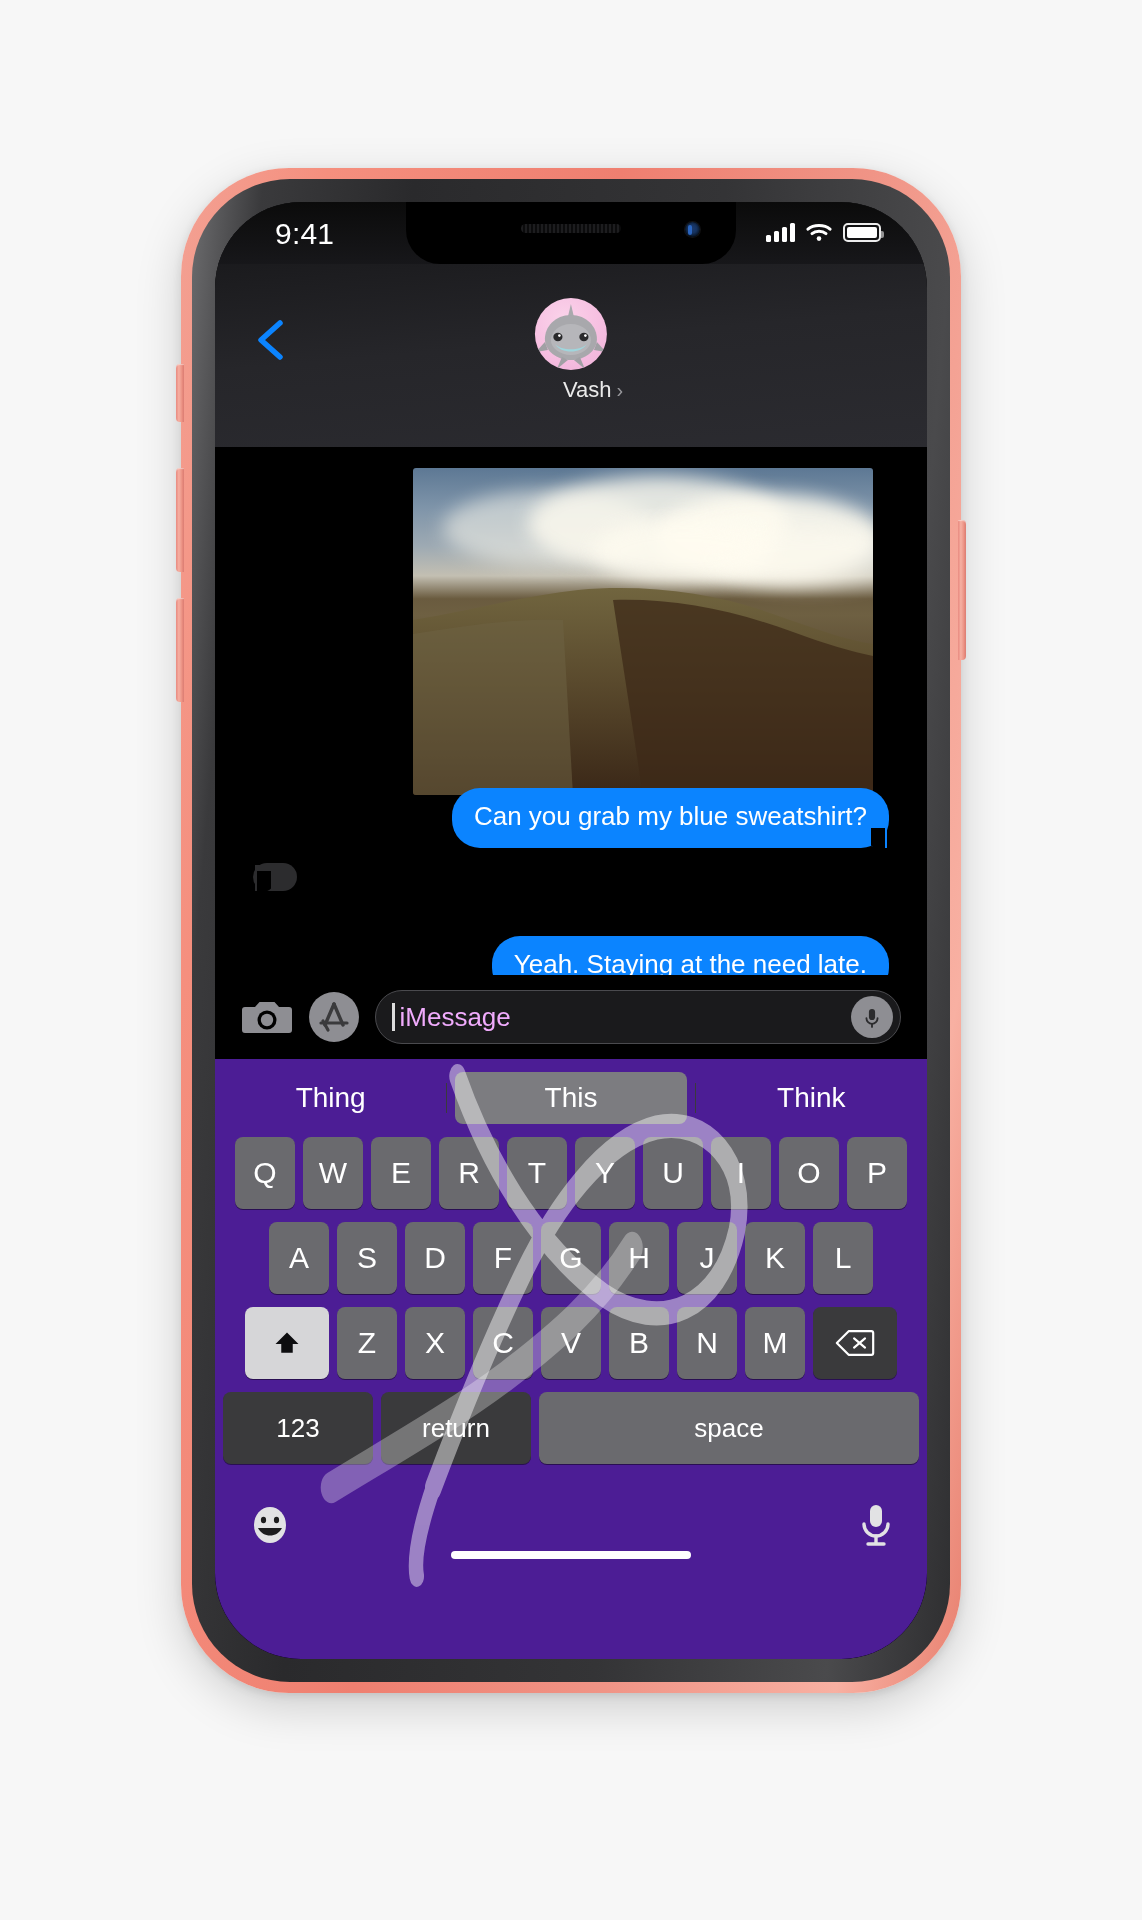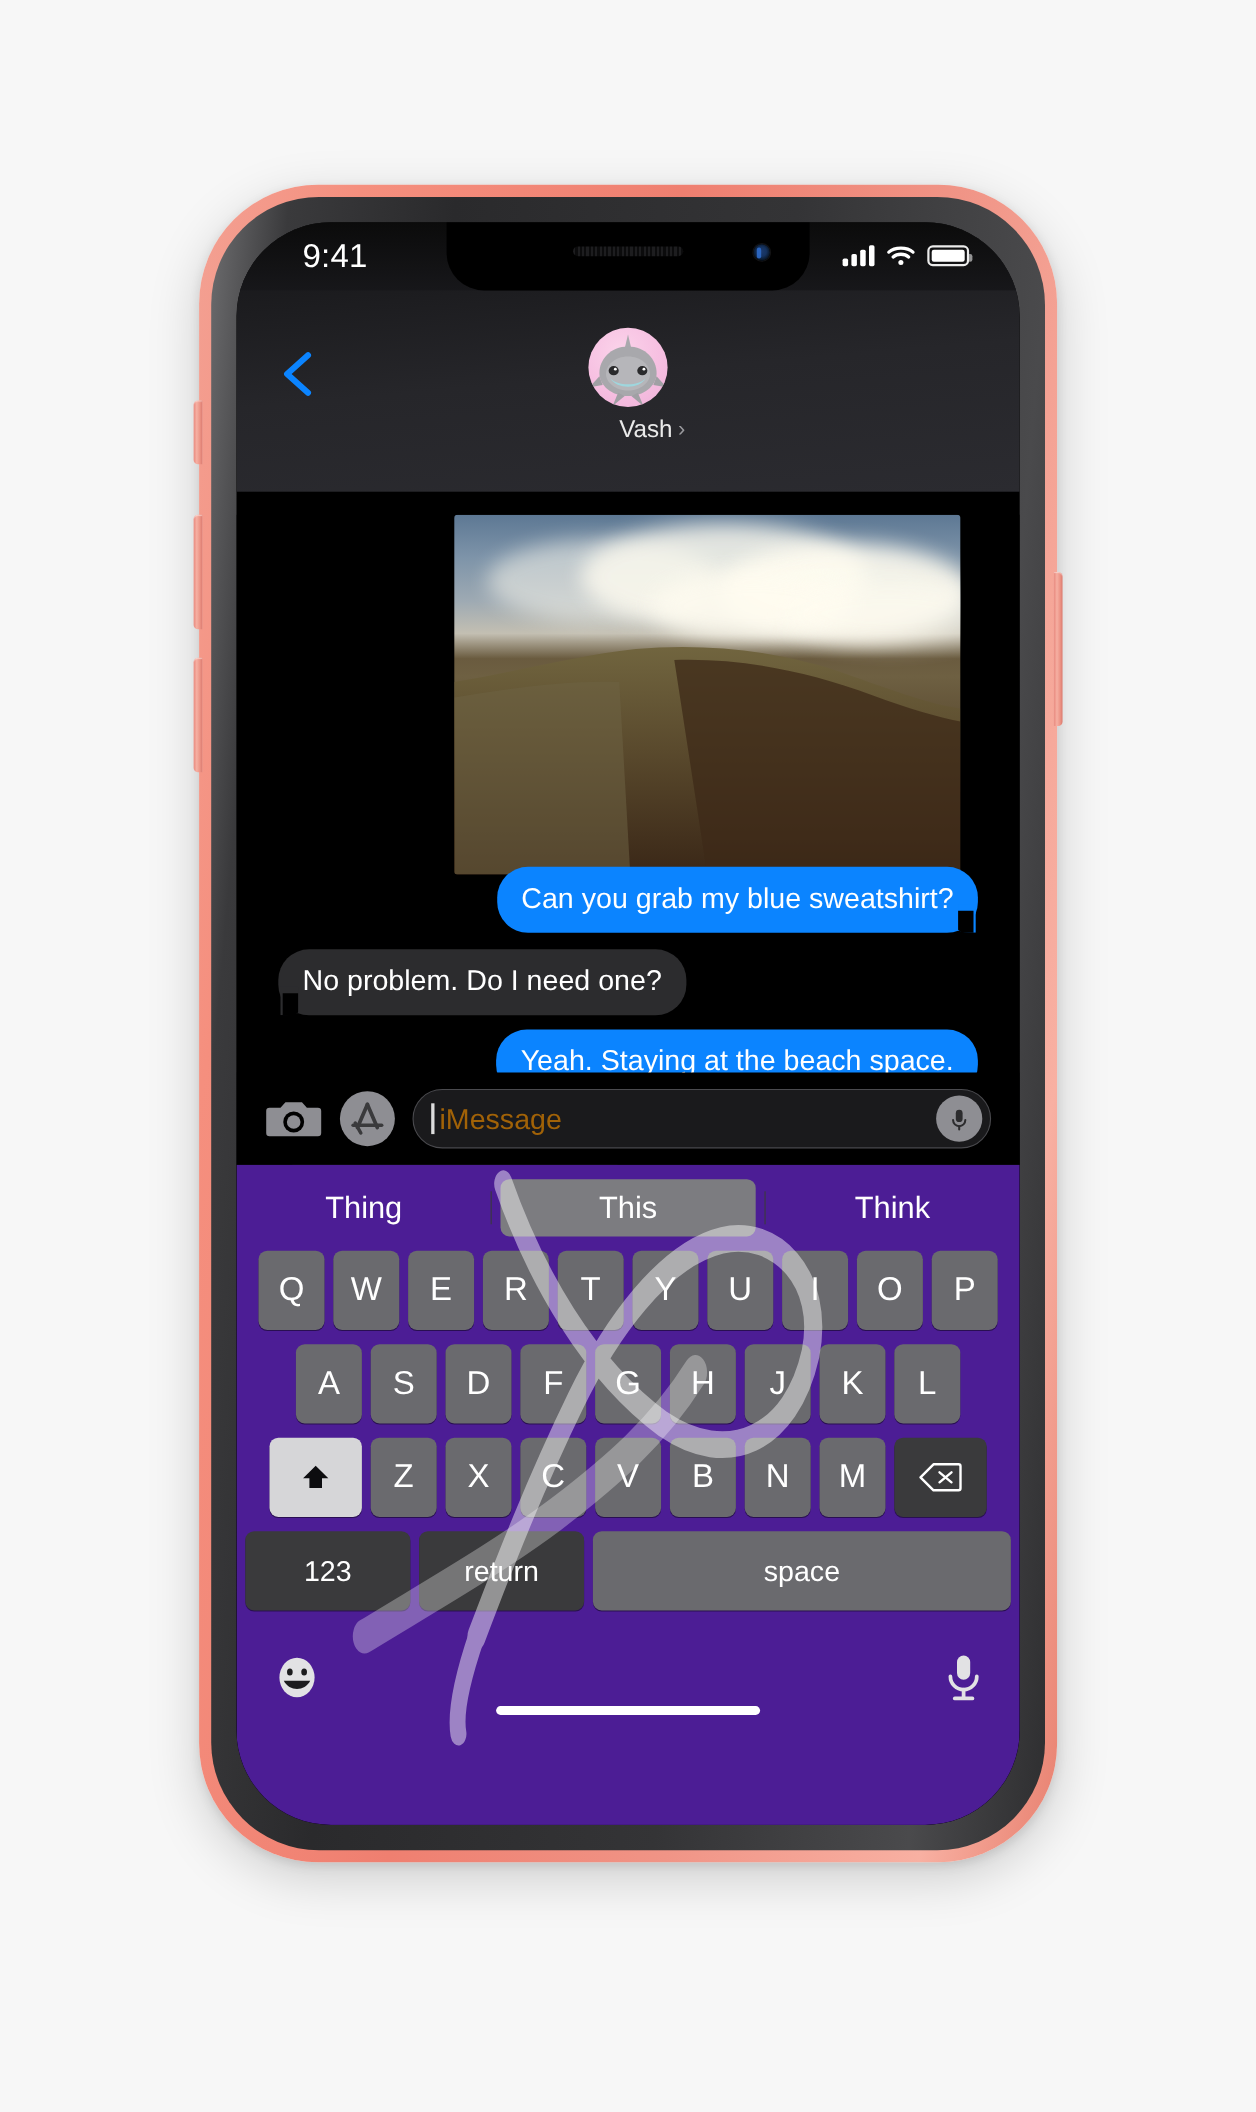--- a/index.html
+++ b/index.html
@@ -182,21 +182,21 @@
   #camera-button{width:52px;height:52px;position:relative;flex:0 0 auto;cursor:pointer;}
   #appstore-button{
     width:50px;height:50px;border-radius:50%;background:#8e8e93;position:relative;flex:0 0 auto;cursor:pointer;
   }
   #message-field{
     flex:1 1 auto;height:54px;border:1.5px solid #4a4a4e;border-radius:27px;
     background:#1a1a1c;position:relative;display:flex;align-items:center;padding:0 16px;
     box-sizing:border-box;
   }
   #text-cursor{width:2.5px;height:28px;background:#dcdcdc;margin-right:5px;}
-  #message-placeholder{color:#a16207;font-size:26px;}
+  #message-placeholder{color:#f0abfc;font-size:26px;}
   #dictation-in-field{
     position:absolute;right:7px;top:50%;transform:translateY(-50%);
     width:42px;height:42px;border-radius:50%;background:#8e8e93;
     display:flex;align-items:center;justify-content:center;cursor:pointer;
   }
 
   
   #keyboard{
     position:absolute;left:0;bottom:0;width:100%;height:600px;
     background:#4c1d95;z-index:25;
@@ -345,26 +345,25 @@
             <path d="M0 166 C50 158 100 150 150 152 L160 327 L0 327 Z" fill="#6d6244" opacity=".55"></path>
           </svg>
         </div>
 
         <div class="bubble out" id="msg-1">
           <span>Can you grab my blue sweatshirt?</span>
           <span class="tail out"></span>
         </div>
 
         <div class="bubble in" id="msg-2">
-          <span>No problem. Do I need one?</span>
           <span class="tail in"></span>
         </div>
 
         <div class="bubble out" id="msg-3">
-          <span>Yeah. Staying at the beach space.</span>
+          <span>Yeah. Staying at the need late.</span>
           <span class="tail out"></span>
         </div>
 
         <div id="delivered-label">Delivered</div>
 
         <div class="bubble in" id="msg-4">
           <span>OK, got it. See ya there.</span>
           <span class="tail in"></span>
         </div>
 

